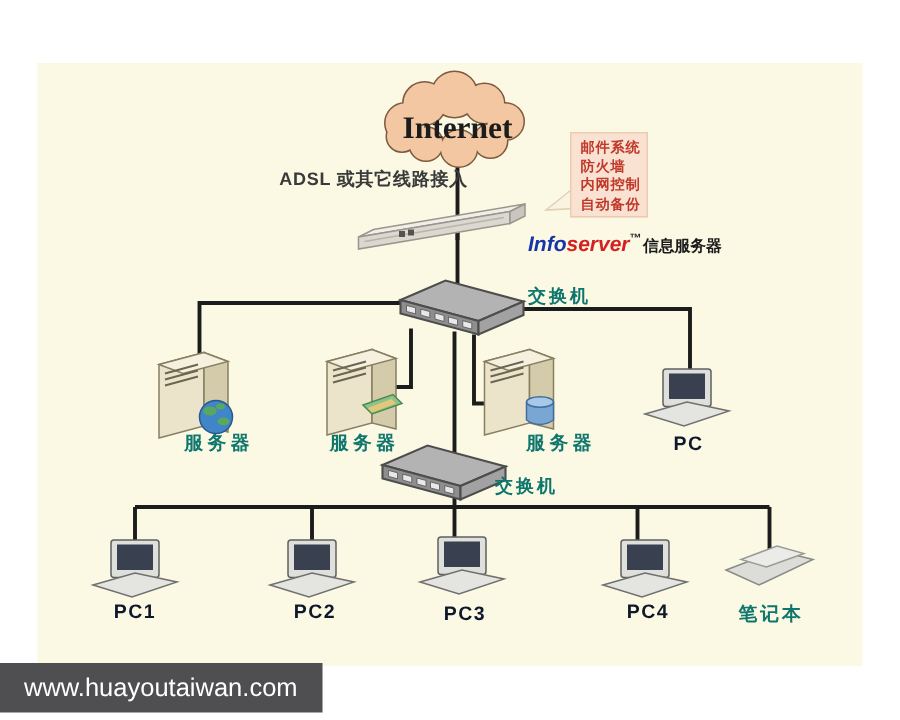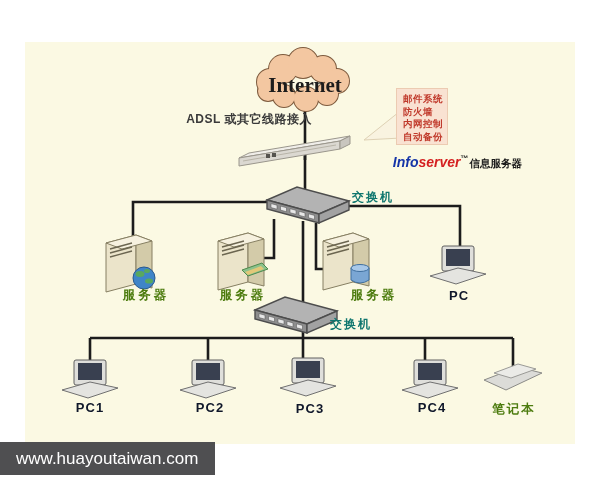--- a/index.html
+++ b/index.html
@@ -1,31 +1,31 @@
 <!DOCTYPE html>
 <html><head>
 <meta charset="utf-8">
 <style>
   html,body{margin:0;padding:0;}
   body{width:600px;height:480px;background:#ffffff;font-family:"Liberation Sans","DejaVu Sans",sans-serif;position:relative;overflow:hidden;}
   .stage{position:absolute;left:0;top:0;width:600px;height:480px;}
   .diagram-bg{position:absolute;left:25px;top:42px;width:550px;height:402px;background:#fbf9e3;}
   svg{position:absolute;left:0;top:0;}
-  .lbl{position:absolute;color:#2b2b2b;font-weight:bold;text-align:right;}
+  .lbl{position:absolute;color:#2b2b2b;font-weight:bold;}
   .internet-lbl{left:256px;top:73px;width:98px;text-align:center;font-family:"Liberation Serif","DejaVu Serif",serif;font-size:21px;font-weight:bold;color:#1c1c1c;}
   .adsl-lbl{left:130px;top:111px;width:182px;text-align:right;font-size:12px;font-weight:600;color:#3a3a3a;letter-spacing:0.5px;}
-  .callout{position:absolute;left:396px;top:88px;width:52px;height:57px;background:#f9e2d2;border:1px solid #eccbb2;box-sizing:border-box;padding:4px 0 0 6px;}
+  .callout{position:absolute;left:380px;top:88px;width:52px;height:57px;background:#f9e2d2;border:1px solid #eccbb2;box-sizing:border-box;padding:4px 0 0 6px;}
   .callout div{font-size:9.5px;line-height:12.5px;color:#c0392b;font-weight:bold;letter-spacing:0.5px;}
   .brand{left:352px;top:154px;width:170px;font-size:14px;}
   .brand .b{color:#1535a8;font-style:italic;font-weight:bold;}
   .brand .r{color:#d42020;font-style:italic;font-weight:bold;}
   .brand .tm{font-size:8px;vertical-align:top;color:#1a1a1a;}
   .brand .sfx{font-size:10.5px;color:#1a1a1a;font-weight:bold;margin-left:1px;}
   .sw-lbl{font-size:12px;letter-spacing:2px;color:#0f766e;}
-  .dev-lbl{font-size:12.5px;letter-spacing:3px;color:#4d7c0f;text-align:center;width:70px;}
+  .dev-lbl{font-size:12.5px;letter-spacing:3px;color:#0f766e;text-align:center;width:70px;}
   .pc-lbl{font-size:13px;letter-spacing:1px;color:#0f172a;text-align:center;width:70px;}
   .badge{position:absolute;top:9px;right:0;height:29px;line-height:29px;background:#4f4f51;color:#fff;font-size:16px;padding:0 13px;}
   .footer-bar{position:absolute;left:0;top:442px;width:199px;height:33px;line-height:33px;background:#4f4f51;color:#fff;font-size:17px;padding-left:16px;}
 </style>
 </head>
 <body>
 
 <div class="stage">
   <div class="diagram-bg"></div>
 

